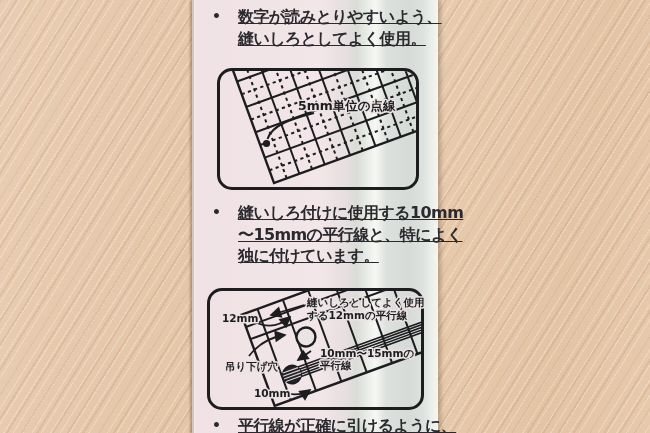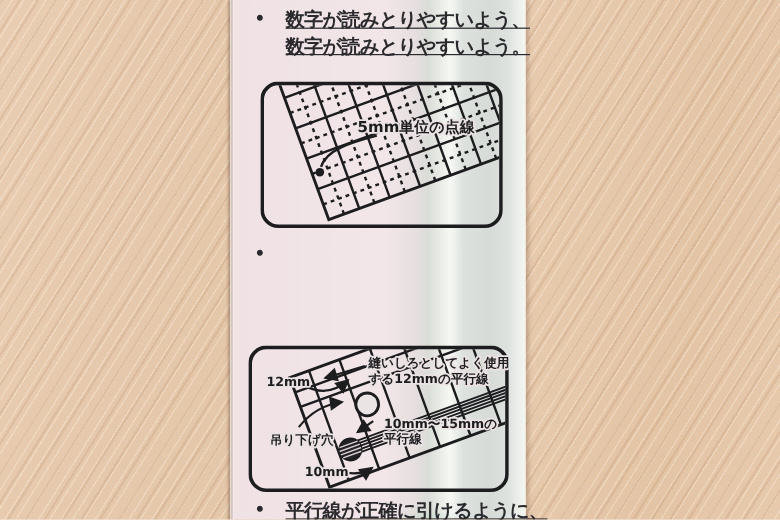--- a/index.html
+++ b/index.html
@@ -57,21 +57,21 @@
 
 <div class="scene">
   <div class="wood"></div>
 
   <div class="package">
 
     <div class="block b1">
       <span class="bullet">•</span>
       <div class="lines">
         <div>数字が読みとりやすいよう、</div>
-        <div>数字が読みとりやすいよう。</div>
+        <div>縫いしろとしてよく使用。</div>
       </div>
     </div>
 
     <svg class="diag d1" width="202" height="122" viewBox="0 0 202 122">
       <defs>
         <clipPath id="c1">
             <rect x="3" y="3" width="196" height="116" rx="12"></rect>
           </clipPath>
       </defs>
       <g clip-path="url(#c1)">
@@ -87,20 +87,23 @@
         <path d="M97 45 C74 51 55 57 50.5 71" stroke="#1d1d20" stroke-width="2" fill="none"></path>
         <circle cx="49.5" cy="75.5" r="3.6" fill="#1d1d20"></circle>
       </g>
       <rect x="1.5" y="1.5" width="199" height="119" rx="13.5" fill="none" stroke="#1d1d20" stroke-width="3"></rect>
       <text class="dlabel fs13" x="81" y="42">5mm単位の点線</text>
     </svg>
 
     <div class="block b2">
       <span class="bullet">•</span>
       <div class="lines">
+        <div>縫いしろ付けに使用する10mm</div>
+        <div>〜15mmの平行線と、特によく</div>
+        <div>独に付けています。</div>
 
       </div>
     </div>
 
     <svg class="diag d2" width="217" height="122" viewBox="0 0 217 122">
       <defs>
         <clipPath id="c2">
             <rect x="3" y="3" width="211" height="116" rx="12"></rect>
           </clipPath>
         <marker id="ah2" viewBox="0 0 8 8" refX="6.5" refY="4" markerWidth="7.5" markerHeight="7.5" orient="auto">

